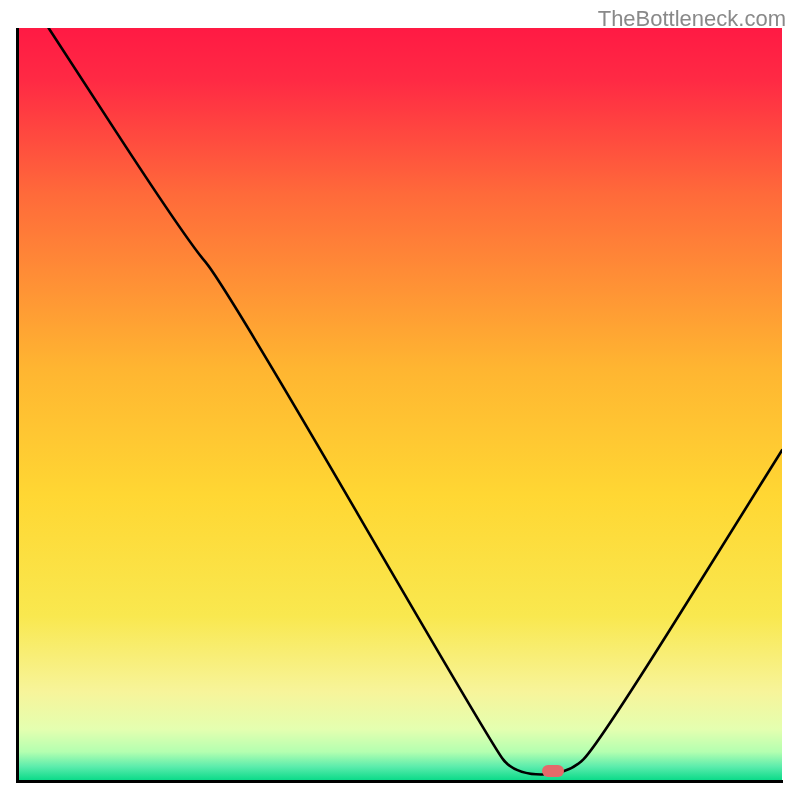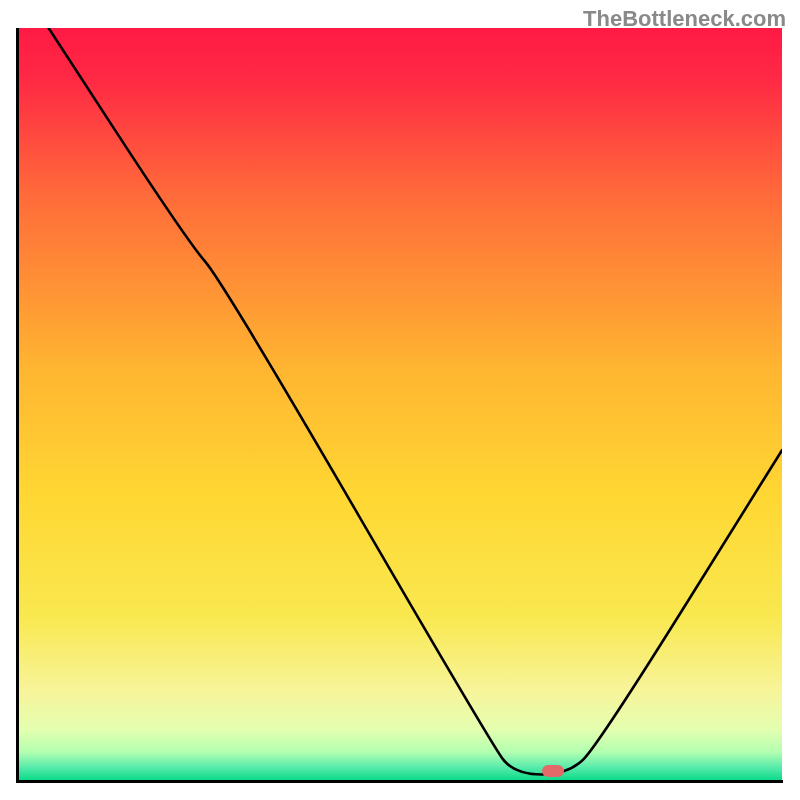--- a/index.html
+++ b/index.html
@@ -9,21 +9,21 @@
     background: #ffffff;
     font-family: Arial, sans-serif;
     position: relative;
     overflow: hidden;
   }
   .watermark {
     position: absolute;
     top: 6px;
     right: 14px;
     font-size: 22px;
-    font-weight: bold;
+    font-weight: normal;
     color: #898989;
     z-index: 10;
   }
   .chart-area {
     position: absolute;
     left: 18px;
     top: 28px;
     width: 764px;
     height: 754px;
   }

